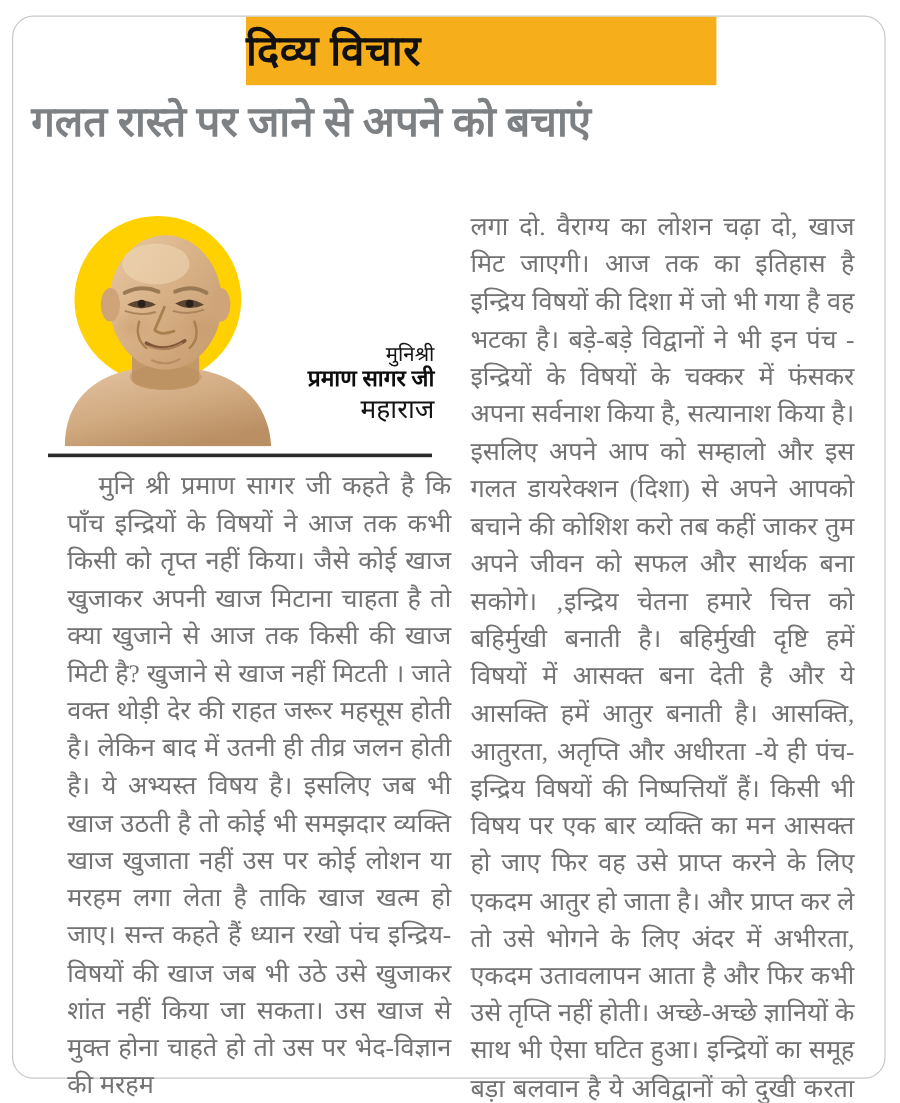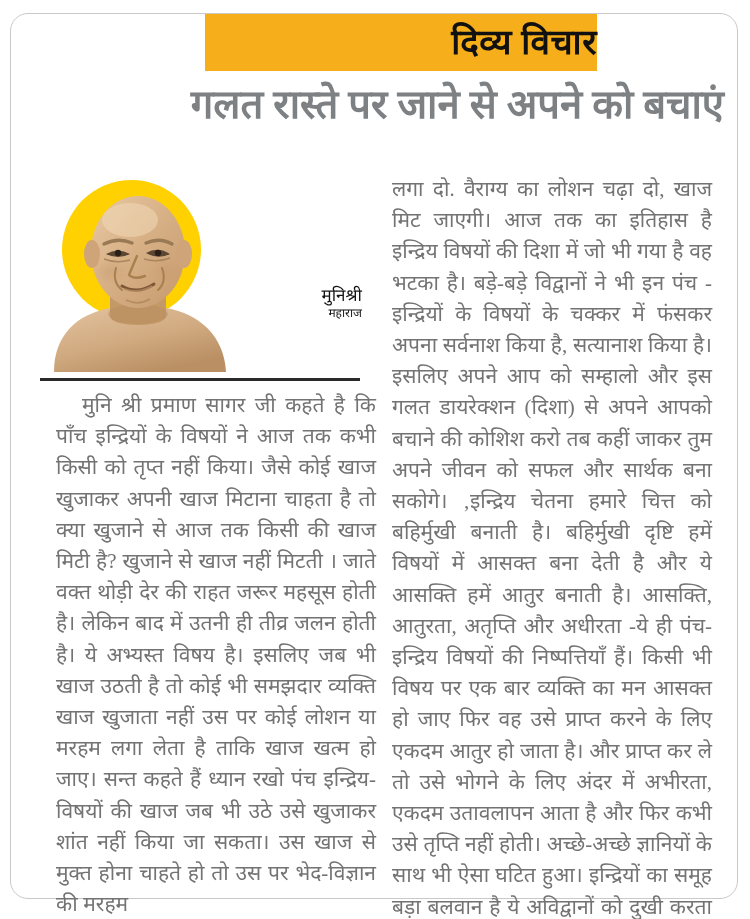--- a/index.html
+++ b/index.html
@@ -39,42 +39,42 @@
   
   .banner {
     position: absolute;
     left: 205px;
     top: 14px;
     width: 392px;
     height: 57px;
     background: #F6AF1A;
     display: flex;
     align-items: center;
-    justify-content: flex-end;
+    justify-content: flex-start;
   }
   .banner-title {
     font-family: "Liberation Serif", "DejaVu Serif", serif;
     font-weight: bold;
     font-size: 35px;
     line-height: 1;
     color: #111111;
     letter-spacing: 0.5px;
     white-space: nowrap;
   }
 
   
   .headline {
     position: absolute;
     left: 26px;
     top: 80px;
     width: 698px;
-    text-align: right;
+    text-align: left;
     font-family: "Liberation Serif", "DejaVu Serif", serif;
     font-weight: bold;
-    font-size: 40px;
+    font-size: 35px;
     line-height: 1.25;
     color: #7e8184;
     white-space: nowrap;
   }
 
   
   .columns {
     position: absolute;
     left: 40px;
     top: 172px;
@@ -129,21 +129,21 @@
     font-family: "Liberation Serif", "DejaVu Serif", serif;
   }
   .name-main {
     font-size: 19px;
     font-weight: bold;
     color: #0d0d0d;
     white-space: nowrap;
     font-family: "Liberation Serif", "DejaVu Serif", serif;
   }
   .name-post {
-    font-size: 12px;
+    font-size: 22px;
     color: #141414;
     font-family: "Liberation Serif", "DejaVu Serif", serif;
   }
 
   .divider {
     position: absolute;
     left: 0px;
     top: 206px;
     width: 320px;
     height: 3px;
@@ -248,20 +248,21 @@
 
             <path d="M74 96 q16 9 32 -2" stroke="#7d5638" stroke-width="3" fill="none" stroke-linecap="round"></path>
             <path d="M76 99 q15 5 28 -3" stroke="#b98f63" stroke-width="2" fill="none" opacity="0.7"></path>
 
             <path d="M78 110 q12 6 24 -1" stroke="#b0865a" stroke-width="1.7" fill="none" opacity="0.8"></path>
           </svg>
         </div>
 
         <div class="monk-name">
           <div class="name-pre">मुनिश्री</div>
+          <div class="name-main">प्रमाण सागर जी</div>
           <div class="name-post">महाराज</div>
         </div>
 
       </div>
 
       <div class="divider"></div>
 
       <div class="body-text left-text">मुनि श्री प्रमाण सागर जी कहते है कि पाँच इन्द्रियों के विषयों ने आज तक कभी किसी को तृप्त नहीं किया। जैसे कोई खाज खुजाकर अपनी खाज मिटाना चाहता है तो क्या खुजाने से आज तक किसी की खाज मिटी है? खुजाने से खाज नहीं मिटती । जाते वक्त थोड़ी देर की राहत जरूर महसूस होती है। लेकिन बाद में उतनी ही तीव्र जलन होती है। ये अभ्यस्त विषय है। इसलिए जब भी खाज उठती है तो कोई भी समझदार व्यक्ति खाज खुजाता नहीं उस पर कोई लोशन या मरहम लगा लेता है ताकि खाज खत्म हो जाए। सन्त कहते हैं ध्यान रखो पंच इन्द्रिय-विषयों की खाज जब भी उठे उसे खुजाकर शांत नहीं किया जा सकता। उस खाज से मुक्त होना चाहते हो तो उस पर भेद-विज्ञान की मरहम</div>
     </div>
 

